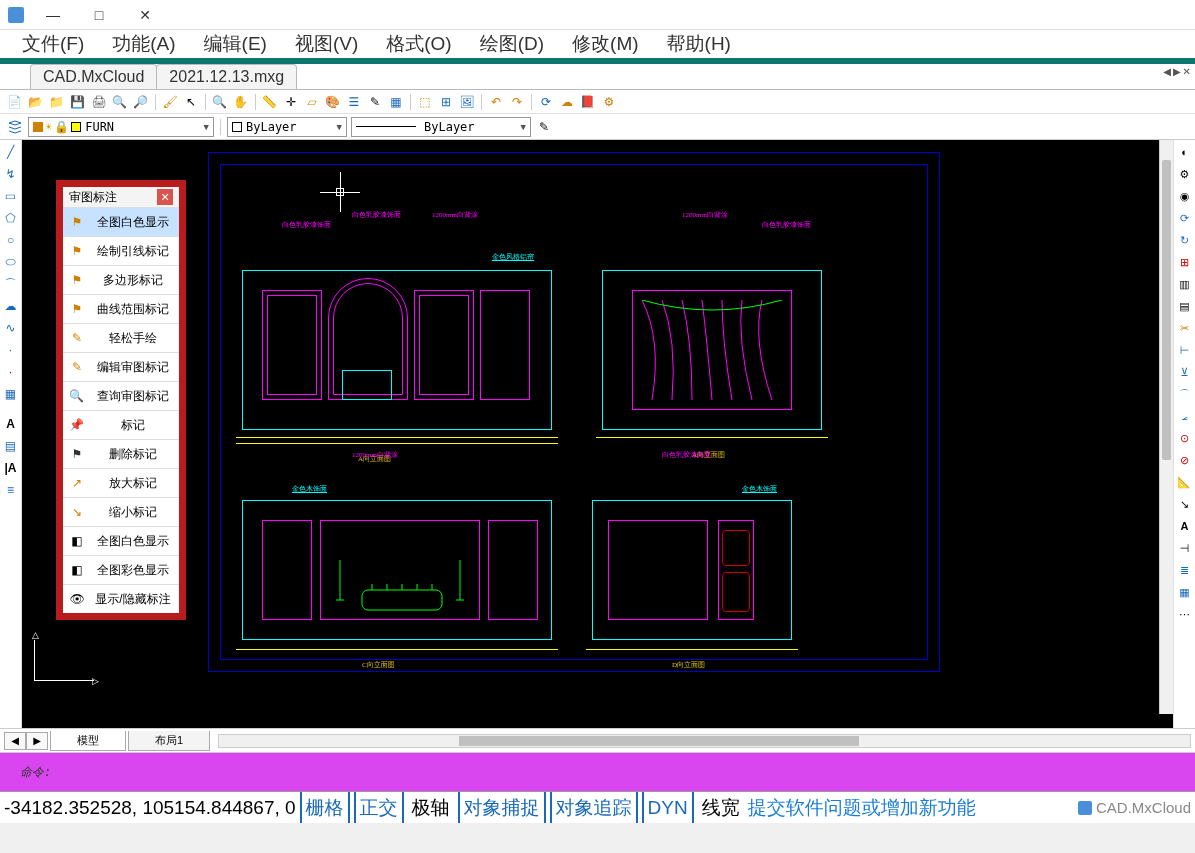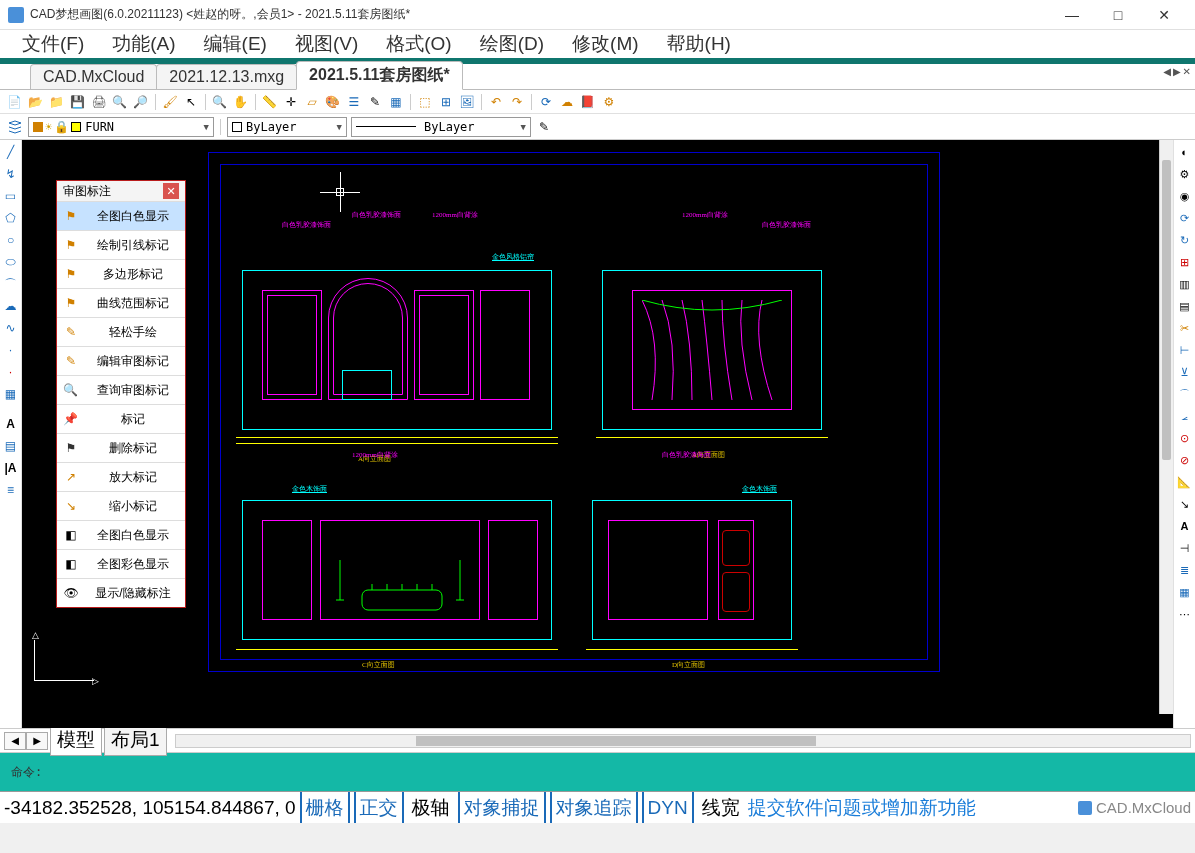--- a/index.html
+++ b/index.html
@@ -25,33 +25,33 @@
 .left-tools { width:22px; background:#fff; border-right:1px solid #e0e0e0; display:flex; flex-direction:column; align-items:center; padding-top:4px; gap:6px; }
 .left-tools .lt { width:16px; height:16px; display:flex; align-items:center; justify-content:center; font-size:12px; color:#1a6ab8; cursor:pointer; }
 .left-tools .ltsep { height:2px; }
 .right-tools { width:22px; background:#fff; border-left:1px solid #e0e0e0; display:flex; flex-direction:column; align-items:center; padding-top:4px; gap:6px; overflow:hidden;}
 .right-tools .rt { width:16px; height:16px; display:flex; align-items:center; justify-content:center; font-size:11px; cursor:pointer; }
 .canvas-wrap { flex:1; position:relative; background:#000; overflow:hidden; }
 .scrollbar-v { position:absolute; right:0; top:0; bottom:14px; width:14px; background:#f0f0f0; border-left:1px solid #ccc; }
 .scrollbar-v .thumb { position:absolute; left:2px; right:2px; top:20px; height:300px; background:#c0c0c0; border-radius:2px; }
 .layouttabs { height:24px; background:#fff; display:flex; align-items:center; border-top:1px solid #ccc; padding:0 4px; }
 .layouttabs .navbtn { width:22px; height:18px; display:flex; align-items:center; justify-content:center; border:1px solid #aaa; background:#f8f8f8; font-size:10px; cursor:pointer; }
-.layouttabs .ltab { padding:2px 6px; font-size:19px; border:1px solid #aaa; border-top:none; background:#f4f4f4; margin-left:2px; }
+.layouttabs .ltab { padding:2px 26px; font-size:11px; border:1px solid #aaa; border-top:none; background:#f4f4f4; margin-left:2px; }
 .layouttabs .ltab.active { background:#fff; font-weight:normal; }
 .layouttabs .scroll-h { flex:1; height:14px; margin-left:8px; background:#f0f0f0; border:1px solid #ccc; position:relative; }
 .layouttabs .scroll-h .thumb { position:absolute; top:1px; bottom:1px; left:240px; width:400px; background:#c0c0c0; }
-.cmdarea { height:39px; background:#14b8a6; border-top:1px solid #ccc; font-family:monospace; font-size:12px; padding:2px 11px; display:flex; flex-direction:column; justify-content:center; color:#333; }
+.cmdarea { height:39px; background:#d946ef; border-top:1px solid #ccc; font-family:monospace; font-size:12px; padding:2px 20px; display:flex; flex-direction:column; justify-content:center; color:#333;font-style:italic; }
 .statusbar { height:32px; background:#fff; border-top:1px solid #999; display:flex; align-items:center; font-size:19px; padding:0 4px; gap:4px; overflow:hidden;}
 .statusbar .coords { font-family:Arial; flex-shrink:0; }
 .statusbar .toggle { padding:16px 4px; cursor:pointer; }
 .statusbar .toggle.on { border:2px solid #1a6ab8; color:#1a6ab8; }
 .statusbar .link { color:#1a7dd9; }
 .statusbar .brand { margin-left:auto; display:flex; align-items:center; gap:4px; color:#888; font-size:15px;}
 
-.panel { position:absolute; left:56px; top:180px; width:130px; background:#fff; border:1px solid #b91c1c; box-shadow:2px 2px 5px rgba(0,0,0,0.3); z-index:50; }
+.panel { position:absolute; left:56px; top:180px; width:130px; background:#fff; border:7px solid #b91c1c; box-shadow:2px 2px 5px rgba(0,0,0,0.3); z-index:50; }
 .panel .phdr { height:20px; background:#f4f4f4; display:flex; align-items:center; padding:0 6px; font-size:12px; }
 .panel .phdr .pclose { margin-left:auto; width:16px; height:16px; background:#d9534f; color:#fff; display:flex; align-items:center; justify-content:center; font-size:11px; cursor:pointer; }
 .panel .pitem { height:29px; display:flex; align-items:center; padding:0 6px; border-top:1px solid #ddd; cursor:pointer; gap:8px; font-size:12px; }
 .panel .pitem.active { background:#c6e2ff; }
 .panel .pitem .pi { width:16px; height:16px; display:flex; align-items:center; justify-content:center; font-size:12px; }
 .panel .pitem .plabel { flex:1; text-align:center; }
 
 .canvas { position:absolute; inset:0; }
 .frame-outer { position:absolute; left:186px; top:12px; width:732px; height:520px; border:1px solid #0000cc; }
 .frame-inner { position:absolute; left:198px; top:24px; width:708px; height:496px; border:1px solid #0000cc; }
@@ -78,41 +78,39 @@
 .cursor-cross::after { content:""; position:absolute; top:0; bottom:0; left:50%; width:1px; background:#fff; }
 .cursor-cross .box { position:absolute; left:50%; top:50%; width:8px; height:8px; margin:-4px 0 0 -4px; border:1px solid #fff; }
 .grid-dots { position:absolute; inset:0; background-image:radial-gradient(rgba(80,80,80,0.5) 0.5px, transparent 0.5px); background-size:20px 20px; }
 svg.ico { width:16px; height:16px; }
 </style>
 </head>
 <body>
 
 <div class="titlebar">
   <div class="logo"></div>
-  <div class="title">CAD梦想画图(6.0.20211123) &lt;姓赵的呀。,会员1&gt; - 2021.5.11套房图纸*</div>
   <div class="winbtn">―</div>
   <div class="winbtn">□</div>
   <div class="winbtn close">✕</div>
 </div>
 
 <div class="menubar">
   <div class="menu">文件(F)</div>
   <div class="menu">功能(A)</div>
   <div class="menu">编辑(E)</div>
   <div class="menu">视图(V)</div>
   <div class="menu">格式(O)</div>
   <div class="menu">绘图(D)</div>
   <div class="menu">修改(M)</div>
   <div class="menu">帮助(H)</div>
 </div>
 
 <div class="tabbar">
   <div class="tab">CAD.MxCloud</div>
   <div class="tab">2021.12.13.mxg</div>
-  <div class="tab active">2021.5.11套房图纸*</div>
   <div class="tab-controls">
     <span>◀</span>
     <span>▶</span>
     <span>✕</span>
   </div>
 </div>
 
 <div class="toolbar1">
   <div class="tbtn" style="color:#d08000">📄</div>
   <div class="tbtn" style="color:#d08000">📂</div>

